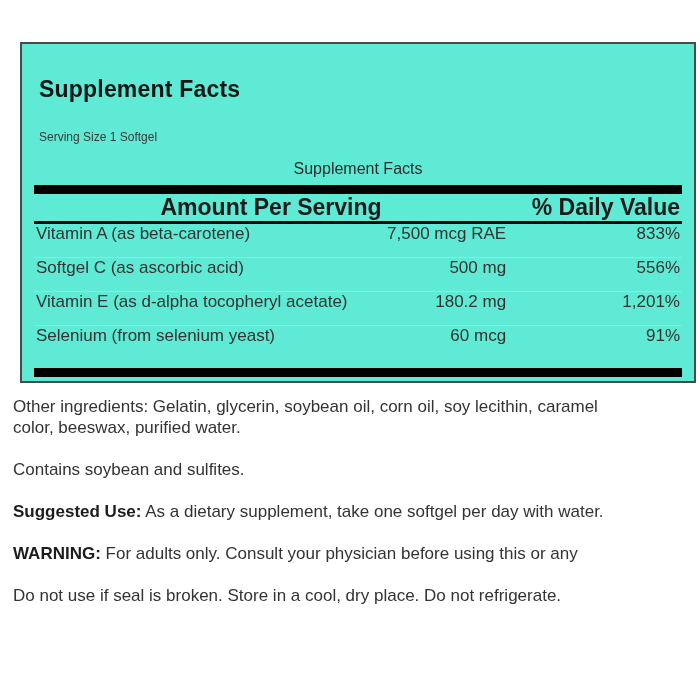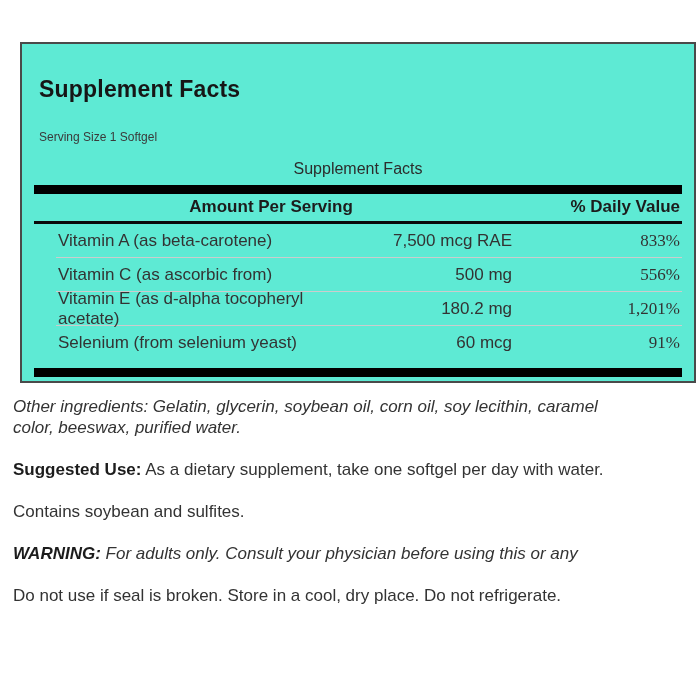--- a/index.html
+++ b/index.html
@@ -54,65 +54,64 @@
   }
   .facts-table {
     margin: 0 12px;
   }
   .header-row {
     display: flex;
     align-items: flex-end;
     padding: 3px 2px 4px 2px;
     border-bottom: 3px solid #0a0a0a;
     font-weight: bold;
-    font-size: 17px;
+    font-size: 23px;
     line-height: 20px;
     color: #1c1c1c;
   }
   .header-amount {
     flex: 0 0 73%;
     text-align: center;
   }
   .header-dv {
     flex: 1;
     text-align: right;
   }
   .fact-row {
     display: flex;
-    align-items: center;
+    align-items: flex-start;
     height: 33px;
     border-bottom: 1px solid #cccccc;
     font-size: 17px;
     color: #333333;
     padding: 0 2px;
-    margin-left: 22px;
   }
   .fact-row:last-child {
     border-bottom: none;
   }
   .col-name   { flex: 0 0 50%; text-align: left; }
   .col-amount { flex: 0 0 23%; text-align: right; }
-  .col-dv     { flex: 1; text-align: right; font-family: Liberation Serif, serif; }
+  .col-dv     { flex: 1; text-align: right; }
   .bottom-bar {
     margin-top: 9px;
   }
   
   .below {
     position: absolute;
     left: 13px;
     top: 396px;
     width: 676px;
     font-size: 17px;
     line-height: 21px;
     color: #333333;
   }
   .para {
     margin: 0 0 21px 0;
   }
-  .para .line { display: block; font-style: italic; }
+  .para .line { display: block; }
   .bold-lead { font-weight: bold; color: #1c1c1c; }
 </style>
 </head>
 <body>
 
 <div class="page">
 
   <div class="facts-box">
     <div class="facts-title">Supplement Facts</div>
     <div class="serving-size">Serving Size 1 Softgel</div>
@@ -125,21 +124,21 @@
         <div class="header-amount">Amount Per Serving</div>
         <div class="header-dv">% Daily Value</div>
       </div>
 
       <div class="fact-row">
         <div class="col-name">Vitamin A (as beta-carotene)</div>
         <div class="col-amount">7,500 mcg RAE</div>
         <div class="col-dv">833%</div>
       </div>
       <div class="fact-row">
-        <div class="col-name">Vitamin C (as ascorbic from)</div>
+        <div class="col-name">Softgel C (as ascorbic acid)</div>
         <div class="col-amount">500 mg</div>
         <div class="col-dv">556%</div>
       </div>
       <div class="fact-row">
         <div class="col-name">Vitamin E (as d-alpha tocopheryl acetate)</div>
         <div class="col-amount">180.2 mg</div>
         <div class="col-dv">1,201%</div>
       </div>
       <div class="fact-row">
         <div class="col-name">Selenium (from selenium yeast)</div>
@@ -150,25 +149,25 @@
 
     <div class="thick-bar bottom-bar"></div>
   </div>
 
   <div class="below">
     <div class="para">
       <span class="line">Other ingredients: Gelatin, glycerin, soybean oil, corn oil, soy lecithin, caramel</span>
       <span class="line">color, beeswax, purified water.</span>
     </div>
 
+    <div class="para">Contains soybean and sulfites.</div>
+
     <div class="para">
       <span class="bold-lead">Suggested Use:</span><span> As a dietary supplement, take one softgel per day with water.</span>
     </div>
-
-    <div class="para">Contains soybean and sulfites.</div>
 
     <div class="para">
       <span class="line"><span class="bold-lead">WARNING:</span><span> For adults only. Consult your physician before using this or any</span></span>
     </div>
 
     <div class="para">Do not use if seal is broken. Store in a cool, dry place. Do not refrigerate.</div>
   </div>
 
 </div>
 

